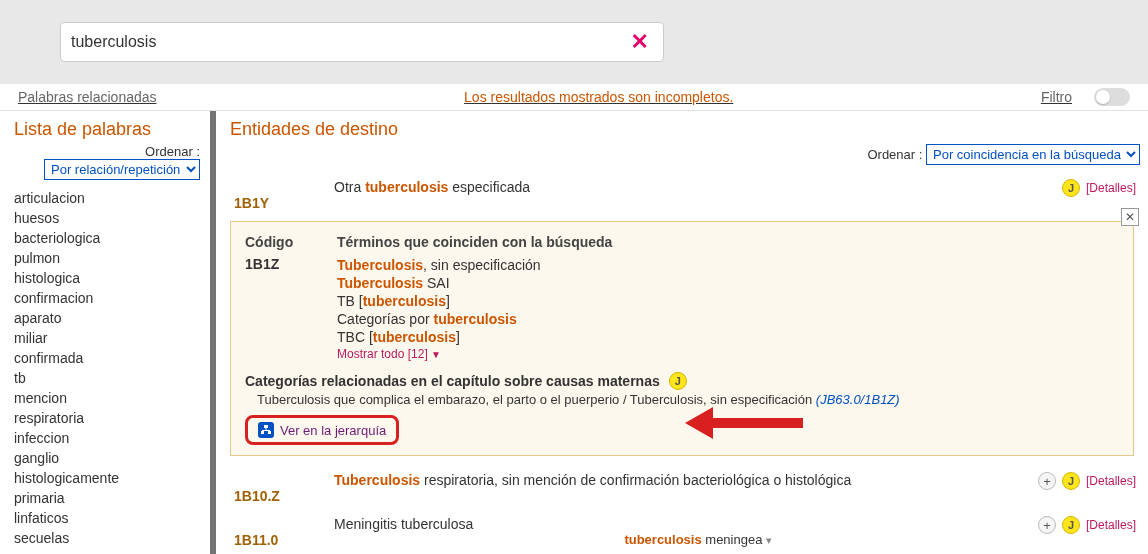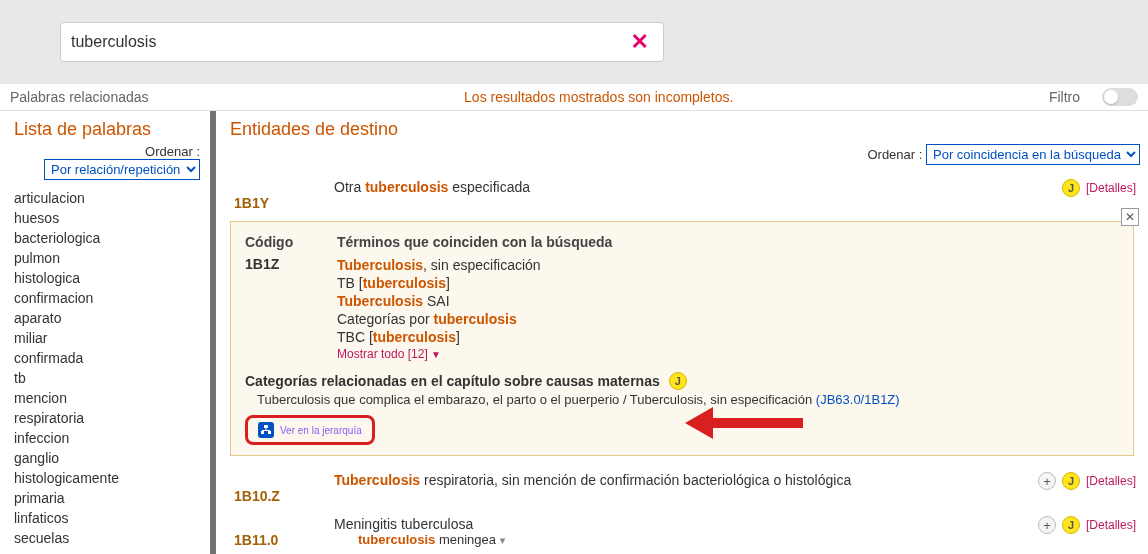--- a/index.html
+++ b/index.html
@@ -3,21 +3,21 @@
   <meta charset="utf-8">
   <style>
     * { box-sizing: border-box; margin: 0; padding: 0; }
     body { font-family: Arial, Helvetica, sans-serif; font-size: 14px; color: #333; background: #fff; width: 1148px; }
     
     .search-bar-wrap { background: #e8e8e8; padding: 22px 0 22px 60px; }
     .search-bar { background: #fff; border: 1px solid #ccc; border-radius: 4px; width: 604px; height: 40px; display: flex; align-items: center; padding: 0 10px; }
     .search-input { flex: 1; border: none; outline: none; font-size: 16px; color: #333; }
     .clear-btn { color: #e6006b; font-size: 22px; font-weight: bold; cursor: pointer; padding: 0 4px; }
     
-    .status-row { display: flex; align-items: center; padding: 4px 10px; border-bottom: 1px solid #e0e0e0; font-size: 14px; }
+    .status-row { display: flex; align-items: center; padding: 4px 18px; border-bottom: 1px solid #e0e0e0; font-size: 14px; text-decoration: underline; }
     .status-left { flex: 0 0 auto; color: #666; }
     .status-center { flex: 1; text-align: center; color: #cc5500; }
     .status-right { flex: 0 0 auto; color: #666; display: flex; align-items: center; gap: 22px; }
     .toggle { width: 36px; height: 18px; background: #ddd; border-radius: 9px; position: relative; }
     .toggle::after { content:""; position:absolute; width:14px; height:14px; background:#fff; border-radius:50%; top:2px; left:2px; box-shadow:0 1px 2px rgba(0,0,0,0.2); }
     
     .main { display: flex; }
     .sidebar { width: 216px; padding: 8px 10px 8px 14px; border-right: 6px solid #737373; }
     .content { flex: 1; padding: 8px 8px 8px 14px; position: relative; }
     
@@ -42,29 +42,29 @@
     .detail-header { display:flex; font-weight:bold; color:#444; padding:4px 0 6px; }
     .detail-header .c1 { width:92px; }
     .detail-body { display:flex; }
     .detail-body .c1 { width:92px; font-weight:bold; }
     .detail-body .c2 { flex:1; }
     .detail-body .c2 div { padding: 1px 0; }
     .showall { color:#be185d; font-size:12px; padding-top:4px; }
     .showall .chev { font-size:10px; }
     .cat-line { font-weight:bold; color:#333; padding-top:10px; display:flex; align-items:center; gap:9px; }
     .cat-sub { color:#333; padding:2px 0 8px 12px; font-size:13px; }
-    .cat-sub .codelink { color:#0051c3; }
-    .hier-btn { display:inline-flex; align-items:center; gap:6px; border:3px solid #d92020; border-radius:8px; padding:4px 10px; color:#8b5cf6; font-size:10px; }
+    .cat-sub .codelink { color:#0051c3;font-style:italic; }
+    .hier-btn { display:inline-flex; align-items:center; gap:6px; border:3px solid #d92020; border-radius:8px; padding:4px 10px; color:#701a75; font-size:13px; }
     .hier-icon { width:16px; height:16px; background:#0051c3; border-radius:3px; display:flex; align-items:center; justify-content:center; }
     .hier-icon svg { fill:#fff; }
     .arrow { position:absolute; left:440px; bottom:6px; display:flex; align-items:center; }
     .arrow-line { width:90px; height:10px; background:#d92020; }
     .arrow-head { width:0; height:0; border-top:16px solid transparent; border-bottom:16px solid transparent; border-right:28px solid #d92020; }
     
-    .subterm { padding-left: 24px; color:#333; font-size:13px; }
+    .subterm { padding-left: 24px; color:#333; font-size:13px;text-align:center; }
     .subterm .chev2 { color:#888; font-size:11px; }
   </style>
 </head>
 <body>
 
 <div class="search-bar-wrap">
   <div class="search-bar">
     <input class="search-input" type="text" value="tuberculosis" style="">
     <span class="clear-btn">✕</span>
   </div>
@@ -127,22 +127,22 @@
     <div class="detail-panel">
       <div class="detail-close">✕</div>
       <div class="detail-header">
         <div class="c1">Código</div>
         <div>Términos que coinciden con la búsqueda</div>
       </div>
       <div class="detail-body">
         <div class="c1">1B1Z</div>
         <div class="c2">
           <div><span class="hl">Tuberculosis</span><span>, sin especificación</span></div>
+          <div><span class="hl">Tuberculosis</span><span> SAI</span></div>
           <div><span>TB [</span><span class="hl">tuberculosis</span><span>]</span></div>
-          <div><span class="hl">Tuberculosis</span><span> SAI</span></div>
           <div><span>Categorías por </span><span class="hl">tuberculosis</span></div>
           <div><span>TBC [</span><span class="hl">tuberculosis</span><span>]</span></div>
           <div class="showall"><span>Mostrar todo [12]</span> <span class="chev">▼</span></div>
         </div>
       </div>
       <div class="cat-line">
         <span>Categorías relacionadas en el capítulo sobre causas maternas</span>
         <span class="badge-j">J</span>
       </div>
       <div class="cat-sub">

